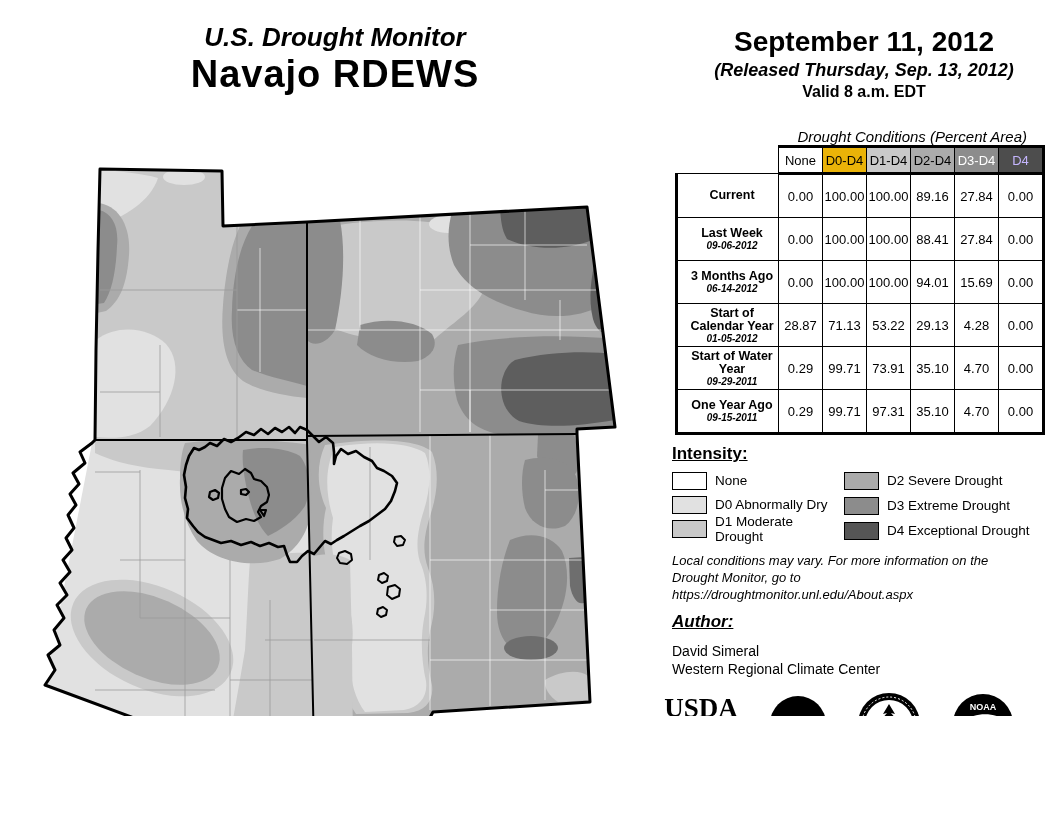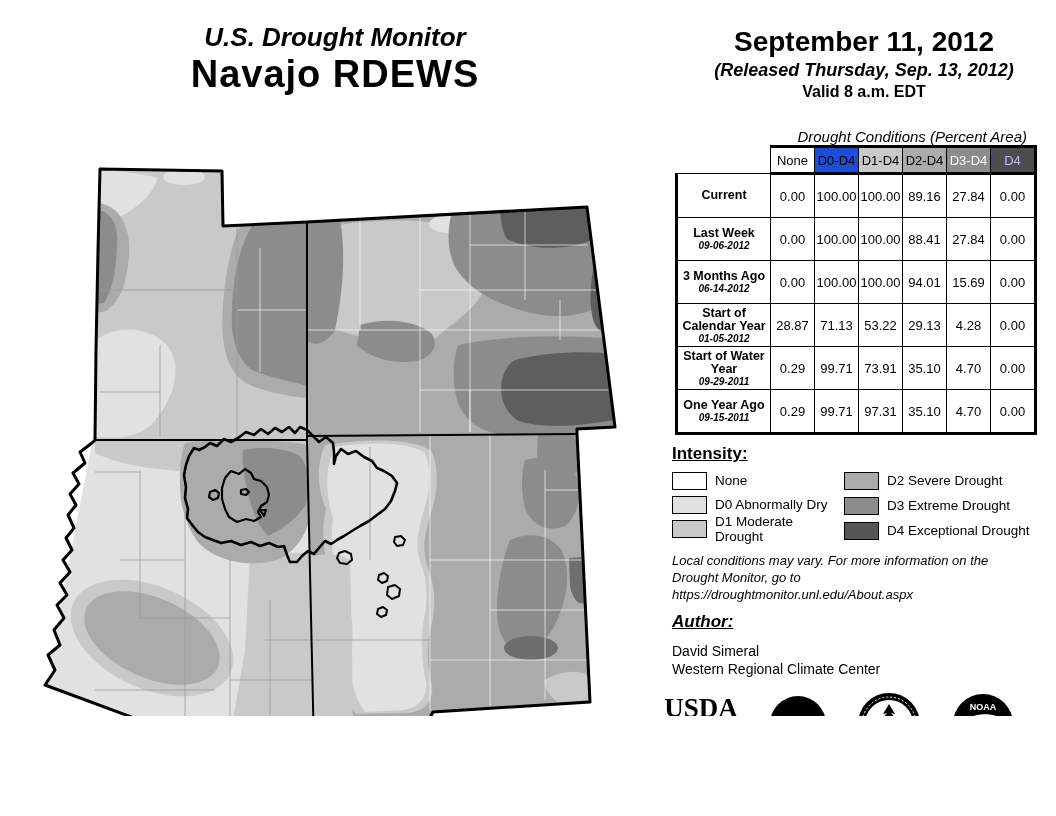--- a/index.html
+++ b/index.html
@@ -19,25 +19,25 @@
 
   
   #table-title{left:675px;top:128px;width:352px;text-align:right;font-style:italic;font-size:15px;}
   #cond-table{left:675px;top:145px;}
   #cond-table table{border-collapse:collapse;table-layout:fixed;}
   #cond-table th,#cond-table td{border:1px solid #000;font-size:13px;text-align:center;padding:0;}
   #cond-table .corner{border:none;background:#fff;}
   #cond-table thead th{height:24px;font-weight:normal;border-top:3px solid #000;border-bottom:3px solid #000;}
   #cond-table thead th.last{border-right:3px solid #000;}
   #cond-table td{height:42px;width:43px;}
-  #cond-table .rowhead{width:92px;border-left:3px solid #000;font-weight:bold;font-size:12.5px;line-height:13px;}
+  #cond-table .rowhead{width:92px;border-left:3px solid #000;font-weight:bold;font-size:12.5px;line-height:13px;padding-left:8px;}
   #cond-table td.last{border-right:3px solid #000;}
   #cond-table tr.lastrow td,#cond-table tr.lastrow .rowhead{border-bottom:3px solid #000;}
   #cond-table .rowdate{display:block;font-weight:bold;font-style:italic;font-size:10px;line-height:11px;}
-  .h-none{background:#ffffff;} .h-d0{background:#1d4ed8;margin-top:39px;} .h-d1{background:#c9c9c9;}
+  .h-none{background:#ffffff;} .h-d0{background:#eab308;margin-top:39px;} .h-d1{background:#c9c9c9;}
   .h-d2{background:#ababab;} .h-d3{background:#8c8c8c;color:#fff;} .h-d4{background:#4d4d4d;color:#c4b5fd;}
 
   
   #legend{left:672px;top:444px;width:360px;}
   #legend-heading{font-size:17px;font-weight:bold;text-decoration:underline;margin-bottom:8px;}
   .leg-cols{display:flex;}
   .leg-col{display:flex;flex-direction:column;gap:7px;}
   .leg-col.c1{width:172px;} .leg-col.c2{width:188px;gap:8px;}
   .leg-item{display:flex;align-items:center;gap:8px;height:17px;}
   .swatch{width:33px;height:16px;border:1px solid #000;flex:0 0 auto;}

